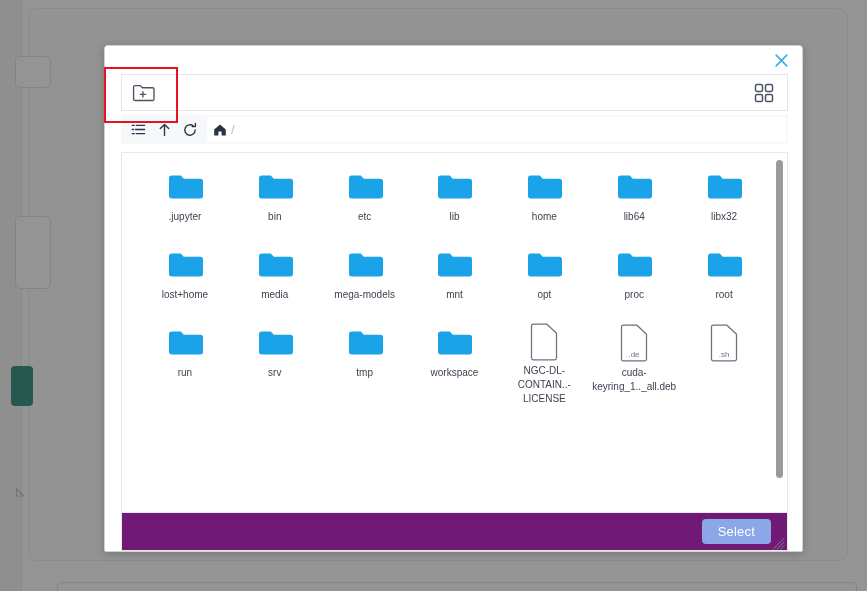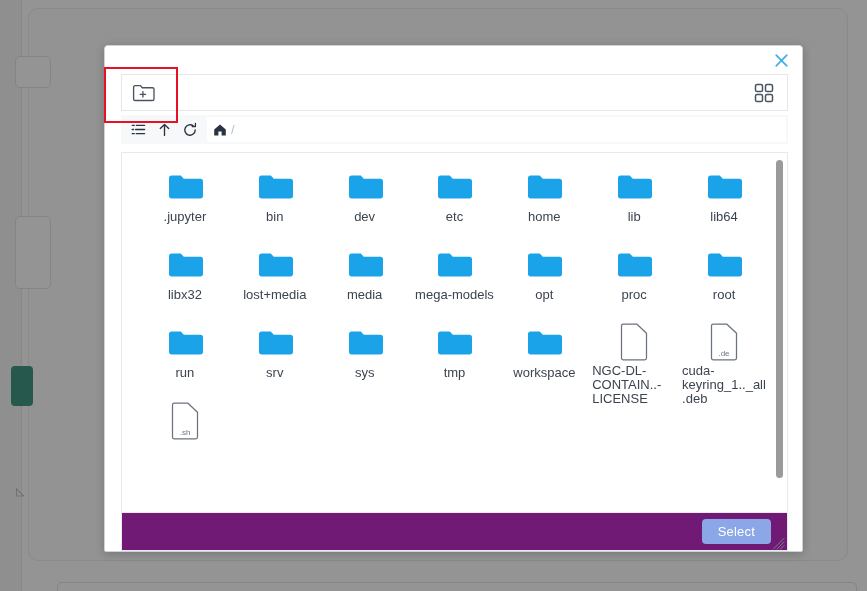--- a/index.html
+++ b/index.html
@@ -144,22 +144,22 @@
     row-gap: 0px;
     overflow: hidden;
   }
   .file-item {
     display: flex; flex-direction: column; align-items: center;
     cursor: pointer; padding-top: 2px;
   }
   .file-icon { height: 40px; display: flex; align-items: center; justify-content: flex-end; }
   .file-label {
     margin-top: 3px;
-    font-size: 13px; color: #3c4450;
-    line-height: 14px;
+    font-size: 10px; color: #3c4450;
+    text-align: center; line-height: 14px;
     max-width: 84px;
     word-break: break-word;
   }
 
   
   .scroll-track {
     position: absolute; right: 2px; top: 3px; bottom: 3px; width: 10px;
     cursor: pointer;
   }
   .scroll-thumb {
@@ -284,69 +284,61 @@
               </svg>
             </div>
             <div class="file-label">bin</div>
           </div>
           <div class="file-item">
             <div class="file-icon">
               <svg width="36" height="30" viewBox="0 0 36 30">
                 <path d="M2 6.2 a2.6 2.6 0 0 1 2.6 -2.6 h9.2 l3.0 3.2 h16.6 a2.6 2.6 0 0 1 2.6 2.6 v14.4 a2.6 2.6 0 0 1 -2.6 2.6 h-28.8 a2.6 2.6 0 0 1 -2.6 -2.6 z" fill="#1aa3e8"></path>
               </svg>
             </div>
-            <div class="file-label">dev</div>
-          </div>
-          <div class="file-item">
-            <div class="file-icon">
-              <svg width="36" height="30" viewBox="0 0 36 30">
-                <path d="M2 6.2 a2.6 2.6 0 0 1 2.6 -2.6 h9.2 l3.0 3.2 h16.6 a2.6 2.6 0 0 1 2.6 2.6 v14.4 a2.6 2.6 0 0 1 -2.6 2.6 h-28.8 a2.6 2.6 0 0 1 -2.6 -2.6 z" fill="#1aa3e8"></path>
-              </svg>
-            </div>
             <div class="file-label">etc</div>
           </div>
           <div class="file-item">
             <div class="file-icon">
               <svg width="36" height="30" viewBox="0 0 36 30">
                 <path d="M2 6.2 a2.6 2.6 0 0 1 2.6 -2.6 h9.2 l3.0 3.2 h16.6 a2.6 2.6 0 0 1 2.6 2.6 v14.4 a2.6 2.6 0 0 1 -2.6 2.6 h-28.8 a2.6 2.6 0 0 1 -2.6 -2.6 z" fill="#1aa3e8"></path>
               </svg>
             </div>
+            <div class="file-label">lib</div>
+          </div>
+          <div class="file-item">
+            <div class="file-icon">
+              <svg width="36" height="30" viewBox="0 0 36 30">
+                <path d="M2 6.2 a2.6 2.6 0 0 1 2.6 -2.6 h9.2 l3.0 3.2 h16.6 a2.6 2.6 0 0 1 2.6 2.6 v14.4 a2.6 2.6 0 0 1 -2.6 2.6 h-28.8 a2.6 2.6 0 0 1 -2.6 -2.6 z" fill="#1aa3e8"></path>
+              </svg>
+            </div>
             <div class="file-label">home</div>
           </div>
           <div class="file-item">
             <div class="file-icon">
               <svg width="36" height="30" viewBox="0 0 36 30">
                 <path d="M2 6.2 a2.6 2.6 0 0 1 2.6 -2.6 h9.2 l3.0 3.2 h16.6 a2.6 2.6 0 0 1 2.6 2.6 v14.4 a2.6 2.6 0 0 1 -2.6 2.6 h-28.8 a2.6 2.6 0 0 1 -2.6 -2.6 z" fill="#1aa3e8"></path>
               </svg>
             </div>
-            <div class="file-label">lib</div>
-          </div>
-          <div class="file-item">
-            <div class="file-icon">
-              <svg width="36" height="30" viewBox="0 0 36 30">
-                <path d="M2 6.2 a2.6 2.6 0 0 1 2.6 -2.6 h9.2 l3.0 3.2 h16.6 a2.6 2.6 0 0 1 2.6 2.6 v14.4 a2.6 2.6 0 0 1 -2.6 2.6 h-28.8 a2.6 2.6 0 0 1 -2.6 -2.6 z" fill="#1aa3e8"></path>
-              </svg>
-            </div>
             <div class="file-label">lib64</div>
           </div>
           <div class="file-item">
             <div class="file-icon">
               <svg width="36" height="30" viewBox="0 0 36 30">
                 <path d="M2 6.2 a2.6 2.6 0 0 1 2.6 -2.6 h9.2 l3.0 3.2 h16.6 a2.6 2.6 0 0 1 2.6 2.6 v14.4 a2.6 2.6 0 0 1 -2.6 2.6 h-28.8 a2.6 2.6 0 0 1 -2.6 -2.6 z" fill="#1aa3e8"></path>
               </svg>
             </div>
             <div class="file-label">libx32</div>
           </div>
           <div class="file-item">
             <div class="file-icon">
               <svg width="36" height="30" viewBox="0 0 36 30">
                 <path d="M2 6.2 a2.6 2.6 0 0 1 2.6 -2.6 h9.2 l3.0 3.2 h16.6 a2.6 2.6 0 0 1 2.6 2.6 v14.4 a2.6 2.6 0 0 1 -2.6 2.6 h-28.8 a2.6 2.6 0 0 1 -2.6 -2.6 z" fill="#1aa3e8"></path>
               </svg>
             </div>
-            <div class="file-label">lost+media</div>
+            <div class="file-label">lost+home</div>
           </div>
           <div class="file-item">
             <div class="file-icon">
               <svg width="36" height="30" viewBox="0 0 36 30">
                 <path d="M2 6.2 a2.6 2.6 0 0 1 2.6 -2.6 h9.2 l3.0 3.2 h16.6 a2.6 2.6 0 0 1 2.6 2.6 v14.4 a2.6 2.6 0 0 1 -2.6 2.6 h-28.8 a2.6 2.6 0 0 1 -2.6 -2.6 z" fill="#1aa3e8"></path>
               </svg>
             </div>
             <div class="file-label">media</div>
           </div>
           <div class="file-item">
@@ -356,20 +348,28 @@
               </svg>
             </div>
             <div class="file-label">mega-models</div>
           </div>
           <div class="file-item">
             <div class="file-icon">
               <svg width="36" height="30" viewBox="0 0 36 30">
                 <path d="M2 6.2 a2.6 2.6 0 0 1 2.6 -2.6 h9.2 l3.0 3.2 h16.6 a2.6 2.6 0 0 1 2.6 2.6 v14.4 a2.6 2.6 0 0 1 -2.6 2.6 h-28.8 a2.6 2.6 0 0 1 -2.6 -2.6 z" fill="#1aa3e8"></path>
               </svg>
             </div>
+            <div class="file-label">mnt</div>
+          </div>
+          <div class="file-item">
+            <div class="file-icon">
+              <svg width="36" height="30" viewBox="0 0 36 30">
+                <path d="M2 6.2 a2.6 2.6 0 0 1 2.6 -2.6 h9.2 l3.0 3.2 h16.6 a2.6 2.6 0 0 1 2.6 2.6 v14.4 a2.6 2.6 0 0 1 -2.6 2.6 h-28.8 a2.6 2.6 0 0 1 -2.6 -2.6 z" fill="#1aa3e8"></path>
+              </svg>
+            </div>
             <div class="file-label">opt</div>
           </div>
           <div class="file-item">
             <div class="file-icon">
               <svg width="36" height="30" viewBox="0 0 36 30">
                 <path d="M2 6.2 a2.6 2.6 0 0 1 2.6 -2.6 h9.2 l3.0 3.2 h16.6 a2.6 2.6 0 0 1 2.6 2.6 v14.4 a2.6 2.6 0 0 1 -2.6 2.6 h-28.8 a2.6 2.6 0 0 1 -2.6 -2.6 z" fill="#1aa3e8"></path>
               </svg>
             </div>
             <div class="file-label">proc</div>
           </div>
@@ -389,28 +389,20 @@
             </div>
             <div class="file-label">run</div>
           </div>
           <div class="file-item">
             <div class="file-icon">
               <svg width="36" height="30" viewBox="0 0 36 30">
                 <path d="M2 6.2 a2.6 2.6 0 0 1 2.6 -2.6 h9.2 l3.0 3.2 h16.6 a2.6 2.6 0 0 1 2.6 2.6 v14.4 a2.6 2.6 0 0 1 -2.6 2.6 h-28.8 a2.6 2.6 0 0 1 -2.6 -2.6 z" fill="#1aa3e8"></path>
               </svg>
             </div>
             <div class="file-label">srv</div>
-          </div>
-          <div class="file-item">
-            <div class="file-icon">
-              <svg width="36" height="30" viewBox="0 0 36 30">
-                <path d="M2 6.2 a2.6 2.6 0 0 1 2.6 -2.6 h9.2 l3.0 3.2 h16.6 a2.6 2.6 0 0 1 2.6 2.6 v14.4 a2.6 2.6 0 0 1 -2.6 2.6 h-28.8 a2.6 2.6 0 0 1 -2.6 -2.6 z" fill="#1aa3e8"></path>
-              </svg>
-            </div>
-            <div class="file-label">sys</div>
           </div>
           <div class="file-item">
             <div class="file-icon">
               <svg width="36" height="30" viewBox="0 0 36 30">
                 <path d="M2 6.2 a2.6 2.6 0 0 1 2.6 -2.6 h9.2 l3.0 3.2 h16.6 a2.6 2.6 0 0 1 2.6 2.6 v14.4 a2.6 2.6 0 0 1 -2.6 2.6 h-28.8 a2.6 2.6 0 0 1 -2.6 -2.6 z" fill="#1aa3e8"></path>
               </svg>
             </div>
             <div class="file-label">tmp</div>
           </div>
           <div class="file-item">

